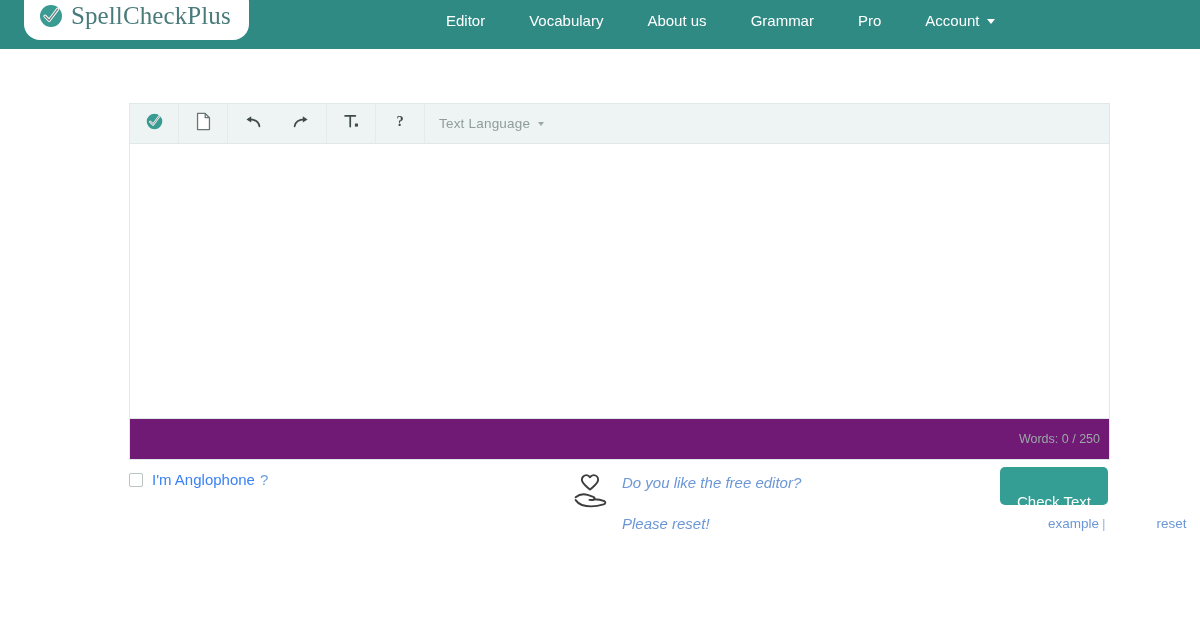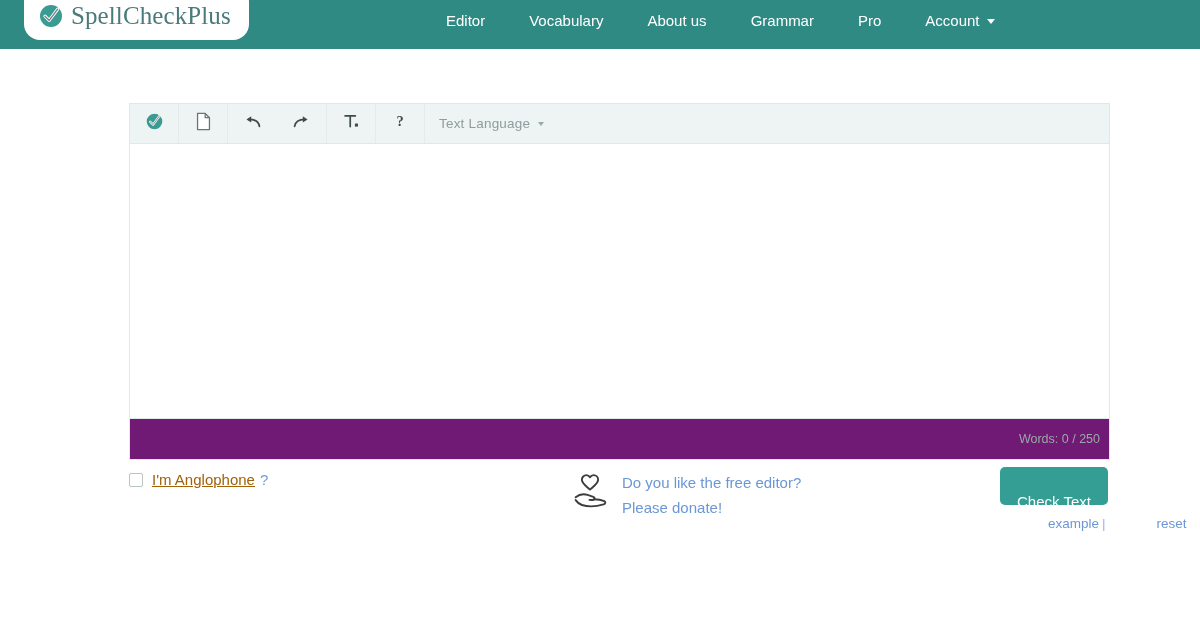--- a/index.html
+++ b/index.html
@@ -167,23 +167,22 @@
   .checkbox {
     width: 14px;
     height: 14px;
     border: 1px solid #b9c4c3;
     border-radius: 2px;
     background: #fff;
     margin-right: 9px;
     box-sizing: border-box;
   }
   .anglo-label {
-    color: #a16207;
-    font-size: 15px;
-    text-decoration: underline;
+    color: #3b82f6;
+    font-size: 15px;
   }
   .anglo-q {
     color: #6f9fd8;
     font-size: 15px;
     margin-left: 5px;
   }
 
   .donate {
     position: absolute;
     left: 568px;
@@ -194,22 +193,23 @@
   .donate-icon {
     width: 44px;
     height: 44px;
     margin-right: 10px;
     margin-top: 5px;
     flex: 0 0 44px;
   }
   .donate-lines {
     display: flex;
     flex-direction: column;
-    gap: 3px;
+    gap: 19px;
     padding-top: 7px;
+    font-style: italic;
   }
   .donate-line {
     color: #6b97d6;
     font-size: 15px;
     line-height: 22px;
     text-decoration: none;
     white-space: nowrap;
   }
 
   .actions {
@@ -368,21 +368,21 @@
                  C21 5.4 22.3 6.4 23 7.6 C23.7 6.4 25 5.4 26.8 5.4 C29.3 5.4 31.5 7.4 31.5 10.2
                  C31.5 14 27 16.8 23 20.5 Z" fill="none" stroke="#3d3d3d" stroke-width="2" stroke-linejoin="round"></path>
         <path d="M8 28.5 C11.5 25.5 16 24.6 20.5 26 L26.5 28 C28 28.5 28.3 30.2 27 30.9
                  C25.9 31.5 24.2 31.4 22.4 31.2" fill="none" stroke="#3d3d3d" stroke-width="2" stroke-linecap="round" stroke-linejoin="round"></path>
         <path d="M27 30.5 C30.5 30.5 34.5 30.9 38 32.5 C39.6 33.3 39.3 35.4 37.2 36
                  C31 37.8 21 38.6 14.5 36.6 C12 35.8 9.5 33.6 8 31.5" fill="none" stroke="#3d3d3d" stroke-width="2" stroke-linecap="round" stroke-linejoin="round"></path>
       </svg>
     </span>
     <span class="donate-lines">
       <a class="donate-line" href="#">Do you like the free editor?</a>
-      <a class="donate-line" href="#">Please donate!</a>
+      <a class="donate-line" href="#">Please reset!</a>
     </span>
   </div>
 
   <div class="actions">
     <button class="check-btn">Check Text</button>
     <div class="sub-links">
       <a href="#">example</a><span class="sub-sep">|</span><a href="#">reset</a>
     </div>
   </div>
 

